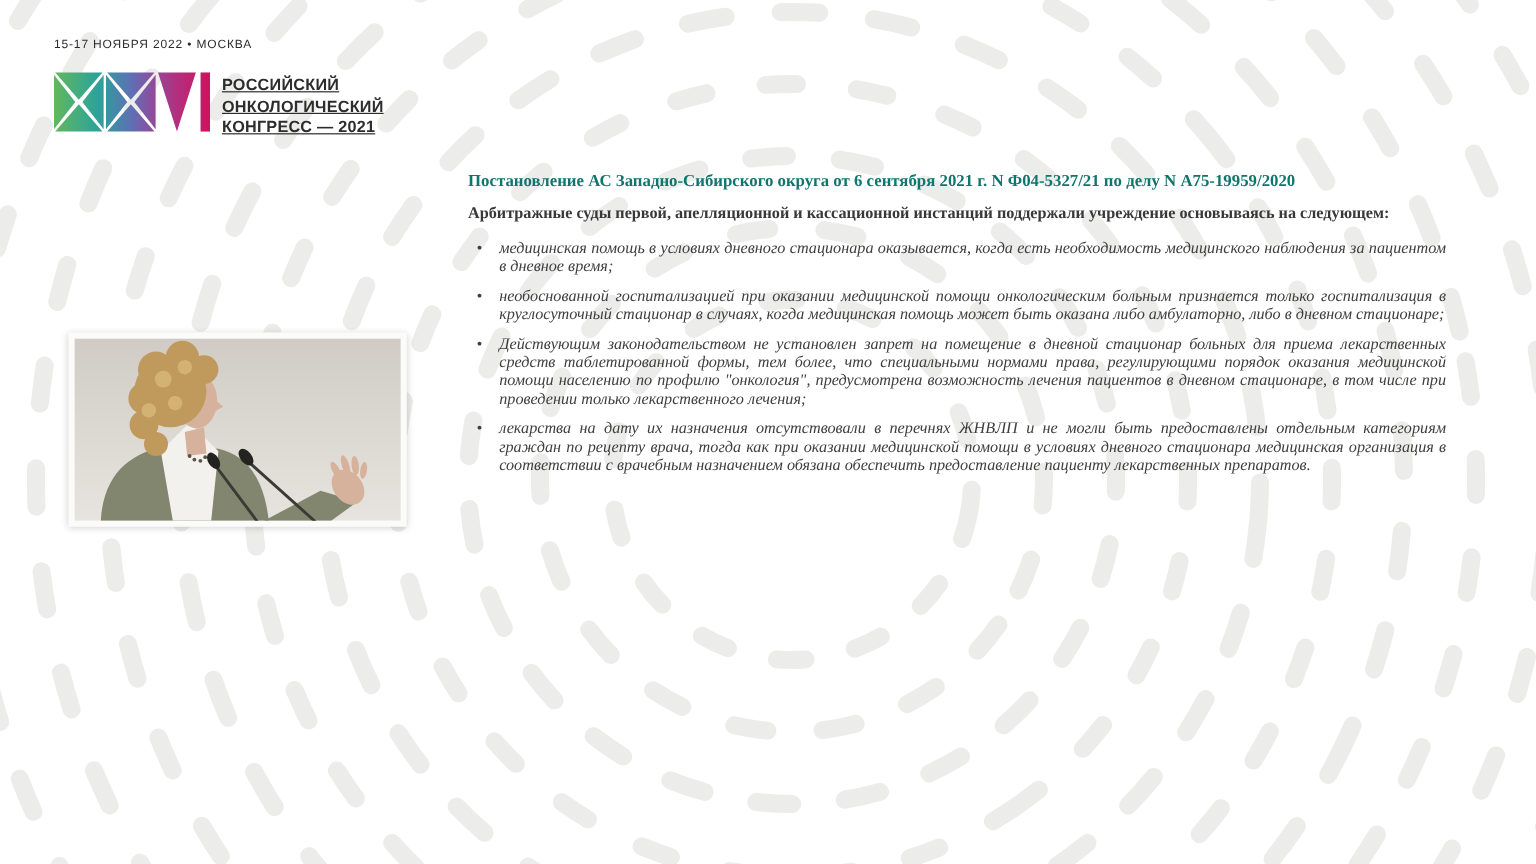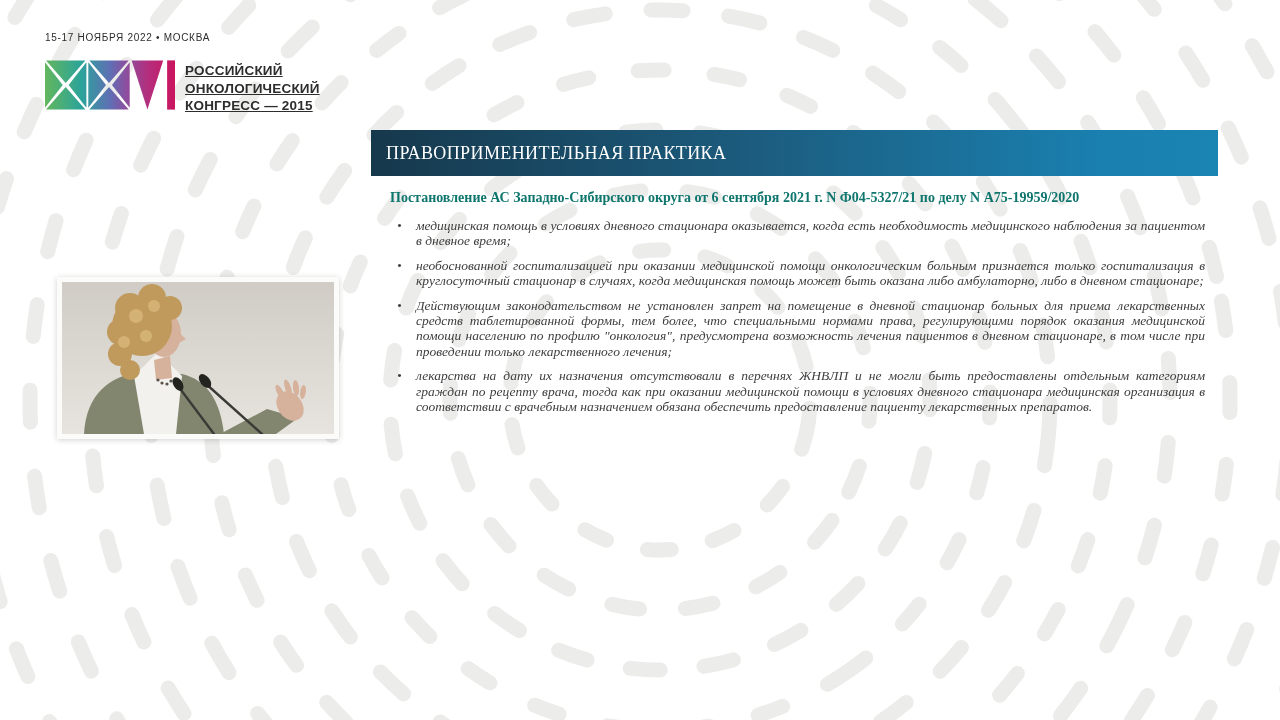--- a/index.html
+++ b/index.html
@@ -82,31 +82,29 @@
         <polygon points="44,3 62,26 44,49"></polygon>
         <polygon points="86,3 86,49 68,26"></polygon>
         <polygon points="45,51 65,28 85,51"></polygon>
         <polygon points="88,1 120,1 104,51"></polygon>
         <rect x="124" y="1" width="8" height="50"></rect>
       </g>
     </svg>
     <div class="brand-name">
       <div>РОССИЙСКИЙ</div>
       <div>ОНКОЛОГИЧЕСКИЙ</div>
-      <div>КОНГРЕСС — 2015</div>
+      <div>КОНГРЕСС — 2021</div>
     </div>
   </div>
 </div>
 
 <div class="slide">
-  <div class="title-bar">
-    <span class="title">ПРАВОПРИМЕНИТЕЛЬНАЯ ПРАКТИКА</span>
-  </div>
   <div class="case-ref">Постановление АС Западно-Сибирского округа от 6 сентября 2021 г. N Ф04-5327/21 по делу N А75-19959/2020</div>
   <div class="body-text">
+    <p class="intro">Арбитражные суды первой, апелляционной и кассационной инстанций поддержали учреждение основываясь на следующем:</p>
     <ul class="bullets">
       <li><span>медицинская помощь в условиях дневного стационара оказывается, когда есть необходимость медицинского наблюдения за пациентом в дневное время;</span></li>
       <li><span>необоснованной госпитализацией при оказании медицинской помощи онкологическим больным признается только госпитализация в круглосуточный стационар в случаях, когда медицинская помощь может быть оказана либо амбулаторно, либо в дневном стационаре;</span></li>
       <li><span>Действующим законодательством не установлен запрет на помещение в дневной стационар больных для приема лекарственных средств таблетированной формы, тем более, что специальными нормами права, регулирующими порядок оказания медицинской помощи населению по профилю "онкология", предусмотрена возможность лечения пациентов в дневном стационаре, в том числе при проведении только лекарственного лечения;</span></li>
       <li><span>лекарства на дату их назначения отсутствовали в перечнях ЖНВЛП и не могли быть предоставлены отдельным категориям граждан по рецепту врача, тогда как при оказании медицинской помощи в условиях дневного стационара медицинская организация в соответствии с врачебным назначением обязана обеспечить предоставление пациенту лекарственных препаратов.</span></li>
     </ul>
   </div>
 </div>
 
 <div class="video-frame">

